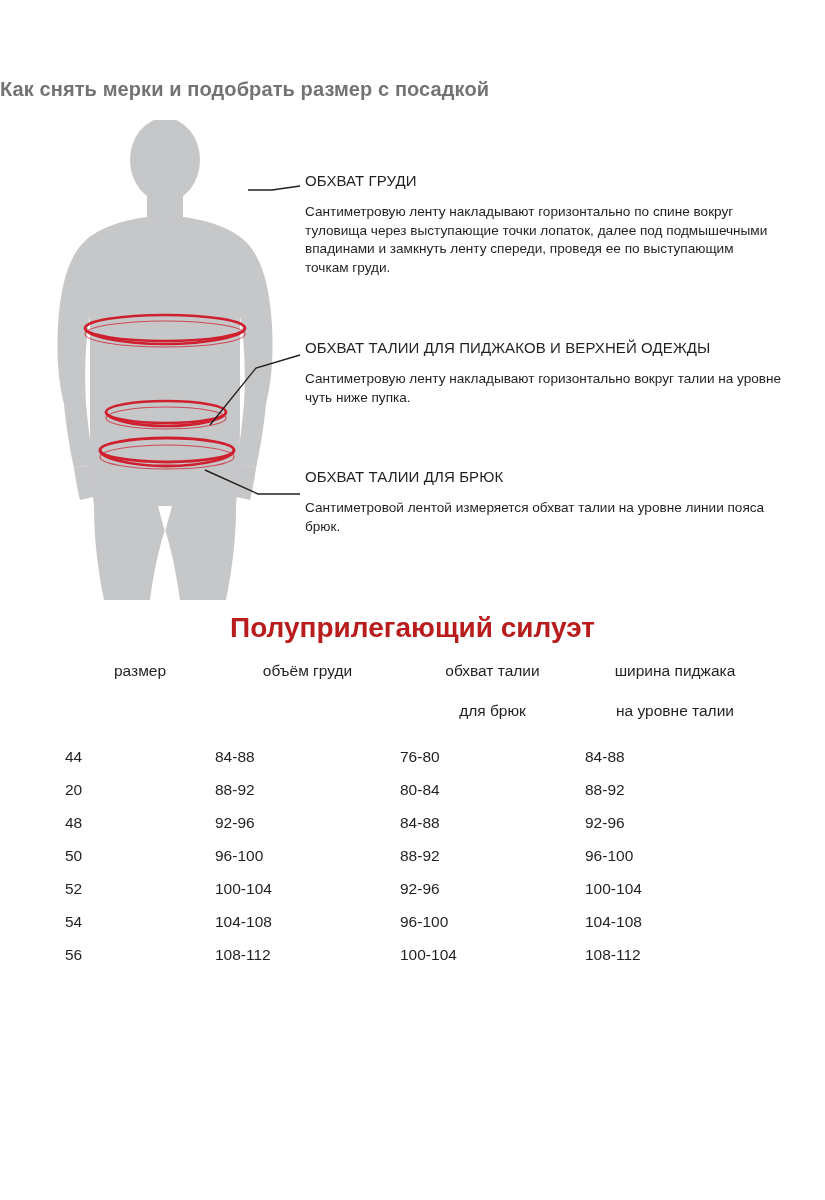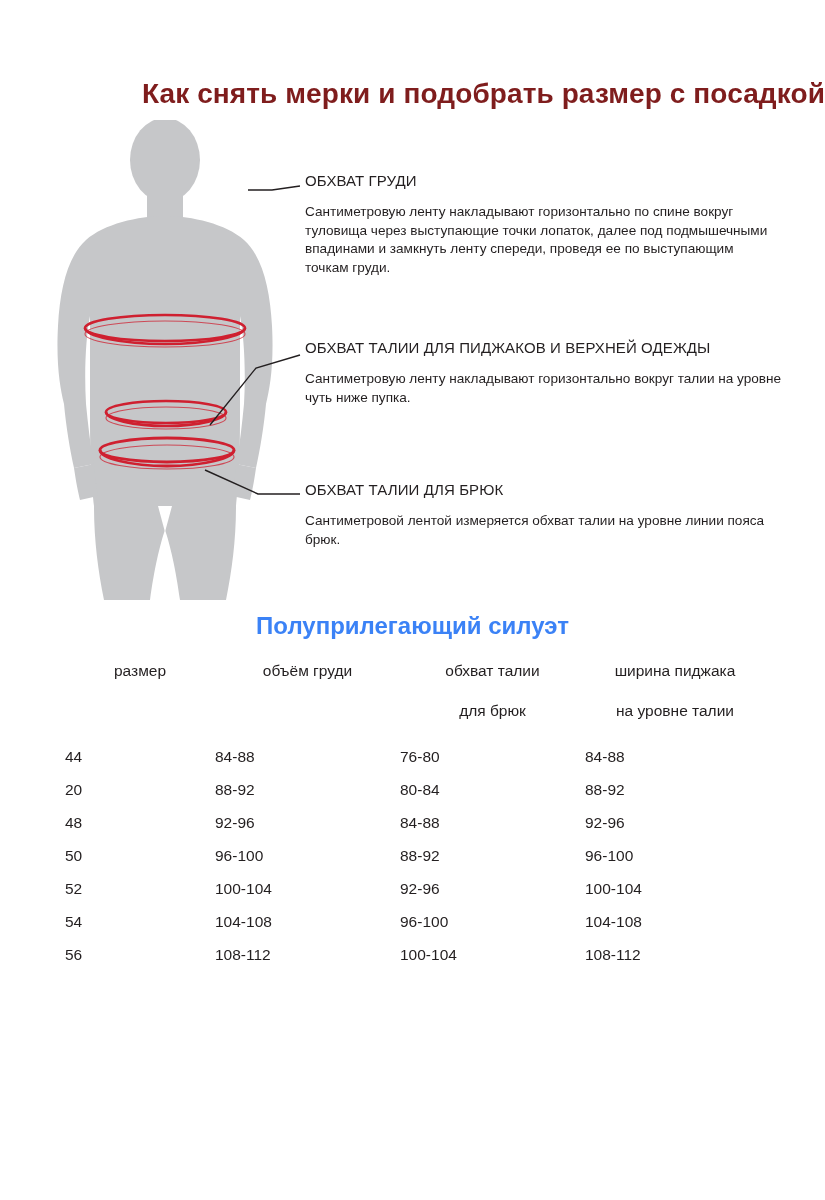--- a/index.html
+++ b/index.html
@@ -20,25 +20,25 @@
     width: 825px;
     height: 1200px;
   }
 
   
   .title {
     position: absolute;
     top: 78px;
     left: 0;
     width: 825px;
-    text-align: right;
-    font-size: 28px;
+    text-align: left;
+    font-size: 20px;
     font-weight: bold;
     letter-spacing: 0.1px;
-    color: #7f1d1d;
+    color: #737373;
   }
 
   
   .figure {
     position: absolute;
     top: 120px;
     left: 20px;
     width: 290px;
     height: 490px;
   }
@@ -56,38 +56,38 @@
   }
   .callout .body {
     font-size: 13.6px;
     line-height: 18.5px;
     color: #231f20;
     margin-top: 14px;
   }
 
   #callout-chest { top: 172px; left: 305px; width: 470px; }
   #callout-jacket-waist { top: 339px; left: 305px; width: 500px; }
-  #callout-trouser-waist { top: 481px; left: 305px; width: 470px; }
+  #callout-trouser-waist { top: 468px; left: 305px; width: 470px; }
 
   
   .leader {
     position: absolute;
     pointer-events: none;
   }
 
   
   .table-title {
     position: absolute;
     top: 612px;
     left: 0;
     width: 825px;
     text-align: center;
-    font-size: 24px;
+    font-size: 28px;
     font-weight: bold;
-    color: #3b82f6;
+    color: #b91c1c;
   }
   table.size-table {
     position: absolute;
     top: 660px;
     left: 65px;
     width: 700px;
     border-collapse: collapse;
     font-size: 15.5px;
     color: #231f20;
   }

